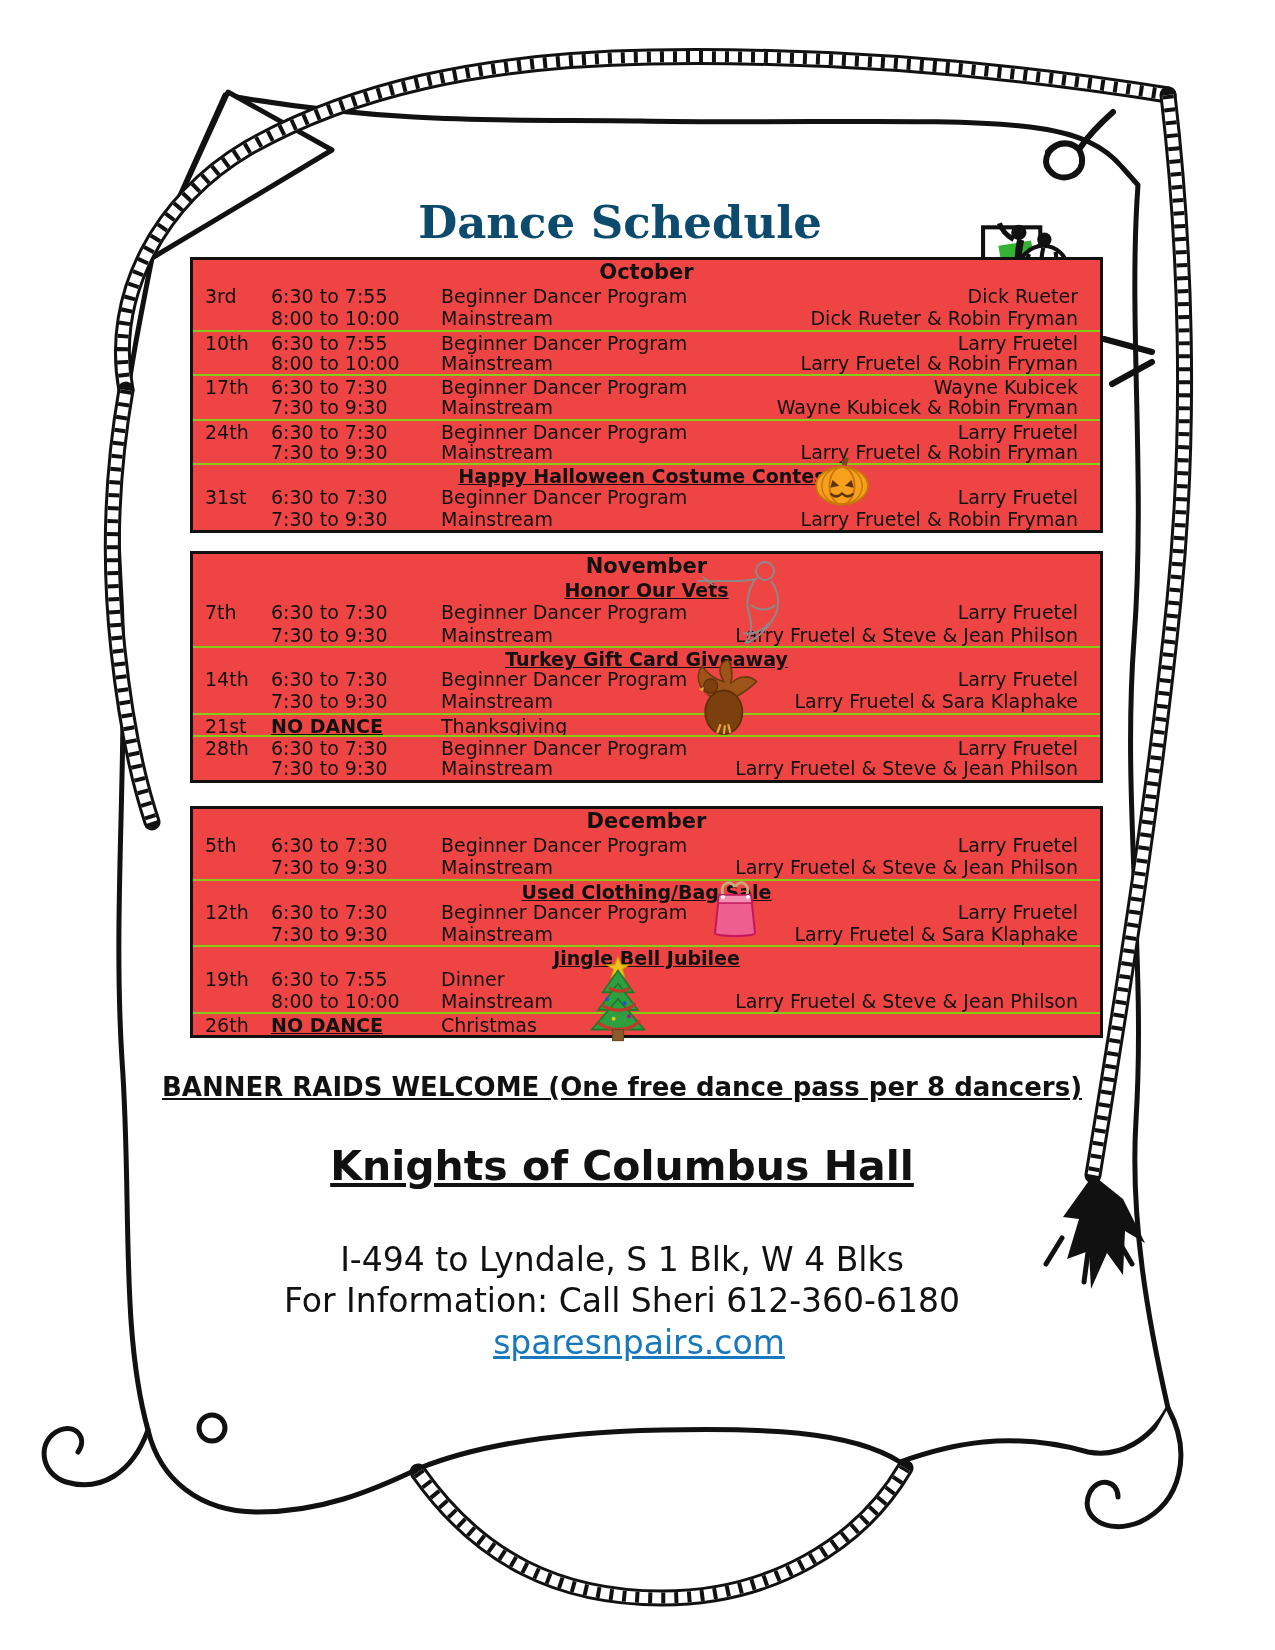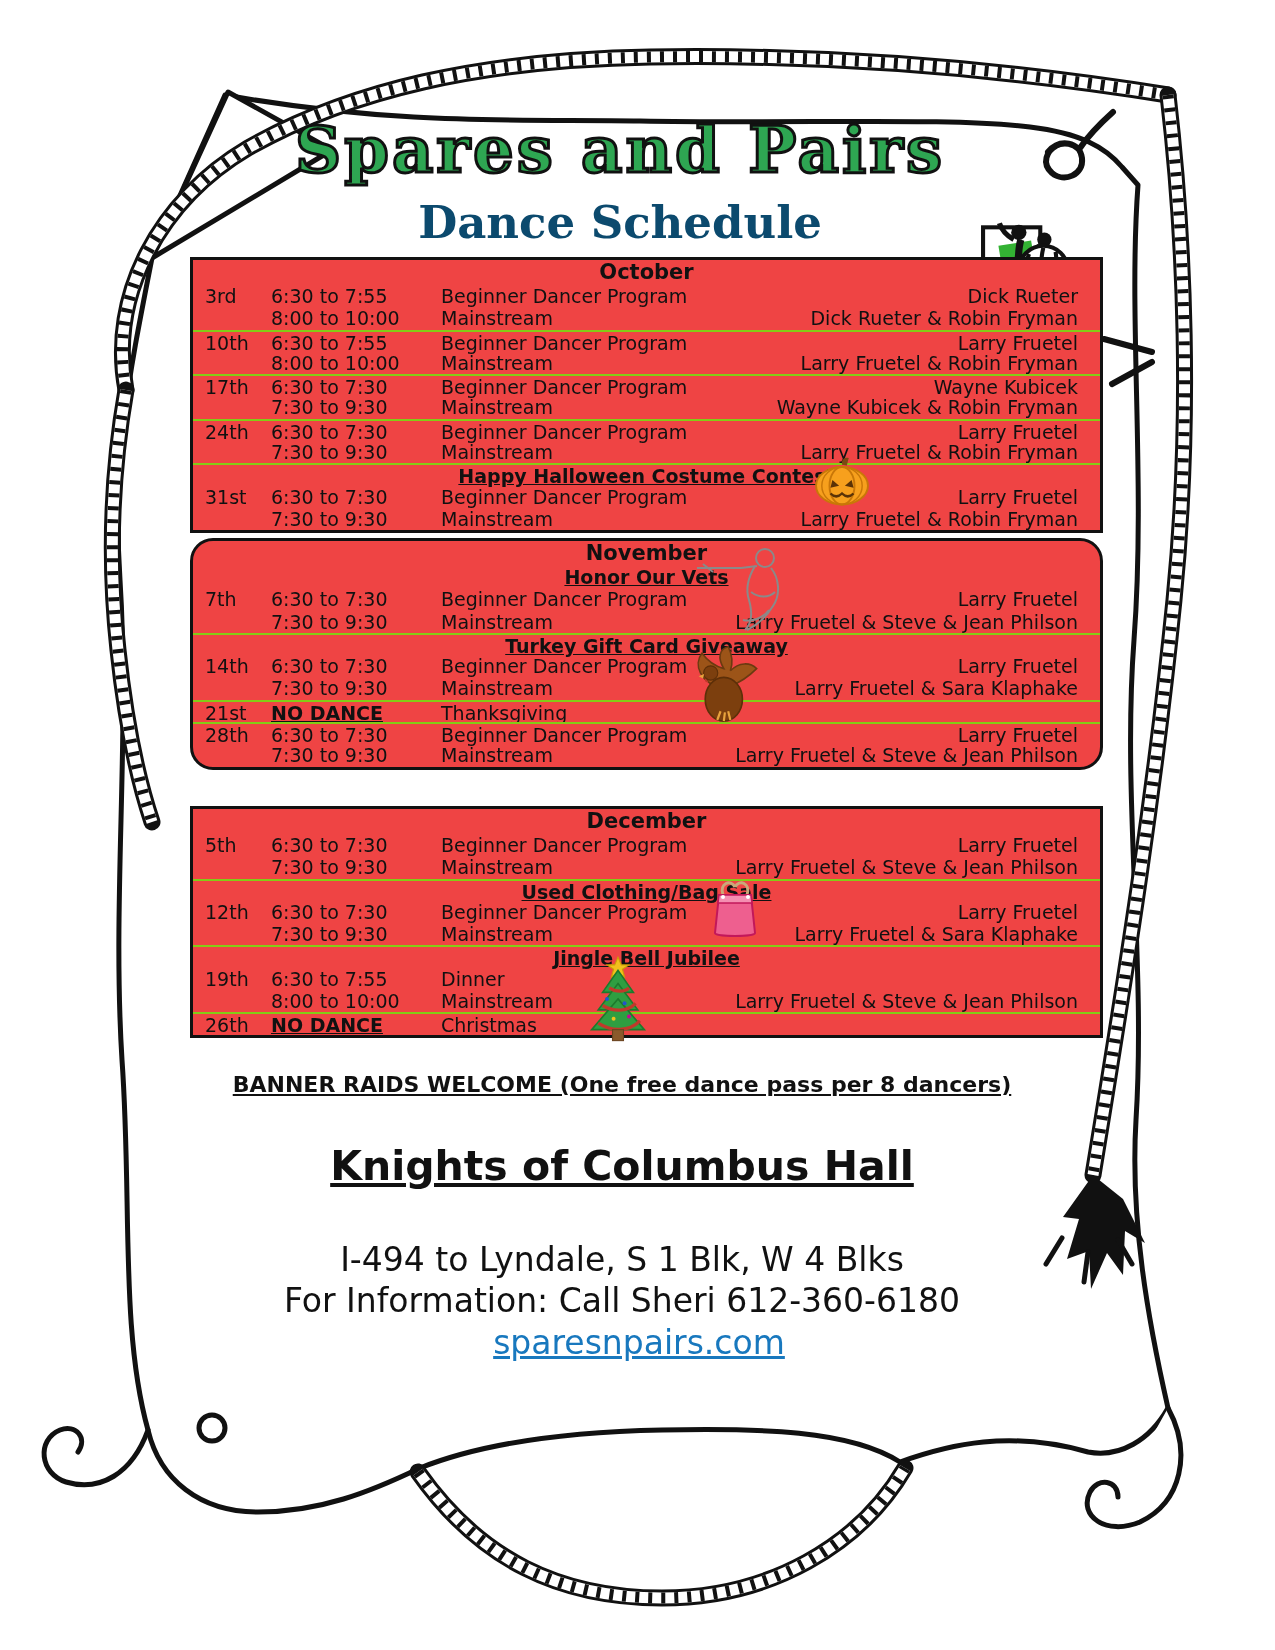--- a/index.html
+++ b/index.html
@@ -13,21 +13,21 @@
          font-family:"DejaVu Serif", serif;font-weight:bold;font-size:64px;
          color:#2ea652;-webkit-text-stroke:3px #111;letter-spacing:3px;}
   .subtitle{position:absolute;left:0;top:196px;width:1240px;text-align:center;
          font-family:"DejaVu Serif", serif;font-weight:bold;font-size:45px;color:#0c4a6e;}
   .logo{position:absolute;left:980px;top:219px;width:94px;height:80px;}
   .logo svg{width:100%;height:100%;display:block;}
 
   
   .month-table{position:absolute;left:190px;width:913px;background:#ef4444;
                border:3px solid #111;box-sizing:border-box;}
-  #tbl-oct{top:257px;} #tbl-nov{top:538px;border-radius:23px;} #tbl-dec{top:806px;}
+  #tbl-oct{top:257px;} #tbl-nov{top:551px;} #tbl-dec{top:806px;}
   .month-name{height:25px;line-height:25px;text-align:center;font-weight:bold;font-size:21px;}
   .t-row{position:relative;height:22.3px;line-height:22.3px;font-size:19px;
          white-space:nowrap;box-sizing:border-box;}
   .t-row.sep{border-top:2px solid #84cc16;}
   .c-date{position:absolute;left:12px;}
   .c-time{position:absolute;left:78px;}
   .c-prog{position:absolute;left:248px;}
   .c-caller{position:absolute;right:22px;}
   .event-label{display:block;text-align:center;font-weight:bold;text-decoration:underline;}
   .nodance-label{font-weight:bold;text-decoration:underline;}
@@ -36,21 +36,21 @@
   .icon-wrap{position:absolute;z-index:2;}
   .icon-wrap svg{width:100%;height:100%;display:block;}
   .icon-pumpkin-icon{left:620px;top:196px;width:58px;height:50px;}
   .icon-soldier-icon{left:500px;top:1px;width:120px;height:92px;}
   .icon-turkey-icon{left:498px;top:103px;width:70px;height:82px;}
   .icon-bag-icon{left:512px;top:68px;width:60px;height:62px;}
   .icon-christmas-tree-icon{left:390px;top:146px;width:70px;height:90px;}
 
   
   .banner{position:absolute;left:0;top:1072px;width:1244px;text-align:center;
-          font-weight:bold;font-size:22px;text-decoration:underline;}
+          font-weight:bold;font-size:26px;text-decoration:underline;}
   .venue{position:absolute;left:0;top:1142px;width:1244px;text-align:center;
          font-weight:bold;font-size:41px;text-decoration:underline;}
   .addr1{position:absolute;left:0;top:1198px;width:1244px;text-align:center;font-size:33px;}
   .addr2{position:absolute;left:0;top:1240px;width:1244px;text-align:center;font-size:33px;}
   .info{position:absolute;left:0;top:1281px;width:1244px;text-align:center;font-size:33px;}
   .website{position:absolute;left:0;top:1323px;width:1244px;text-align:center;font-size:33px;padding-left:17px;}
   .website a{color:#1878be;text-decoration:underline;}
 </style>
 </head>
 <body>
@@ -105,21 +105,20 @@
     <path d="M1152,352 l-48,-13 m48,23 l-40,22" fill="none" stroke="#111" stroke-width="6" stroke-linecap="round"></path>
 
     <g>
       <path d="M1093,1175 l-30,42 16,2 -12,40 22,-8 2,38 16,-36 16,22 2,-44 20,12 -22,-44 z" fill="#111"></path>
       <path d="M1062,1238 l-16,26 M1118,1240 l14,24 M1088,1252 l-4,30" stroke="#111" stroke-width="5" stroke-linecap="round" fill="none"></path>
     </g>
   </svg>
 
   <div class="content">
 
-    <div class="title">Spares and Pairs</div>
     <div class="subtitle">Dance Schedule</div>
     <div class="logo">
       <svg viewBox="0 0 92 78" xmlns="http://www.w3.org/2000/svg">
         <rect x="3" y="8" width="56" height="56" fill="#fff" stroke="#111" stroke-width="4"></rect>
         <polygon points="18,26 50,21 55,50 23,56" fill="#33b233"></polygon>
         <circle cx="38" cy="13" r="7.5" fill="#111"></circle>
         <path d="M33 20 C26 16 21 10 19 4" stroke="#111" stroke-width="5" fill="none"></path>
         <path d="M40 20 C36 32 40 44 32 62 C30 68 26 72 22 74" stroke="#111" stroke-width="7" fill="none"></path>
         <circle cx="63" cy="20" r="7" fill="#111"></circle>
         <path d="M58 26 C52 32 48 38 47 44" stroke="#111" stroke-width="5" fill="none"></path>

